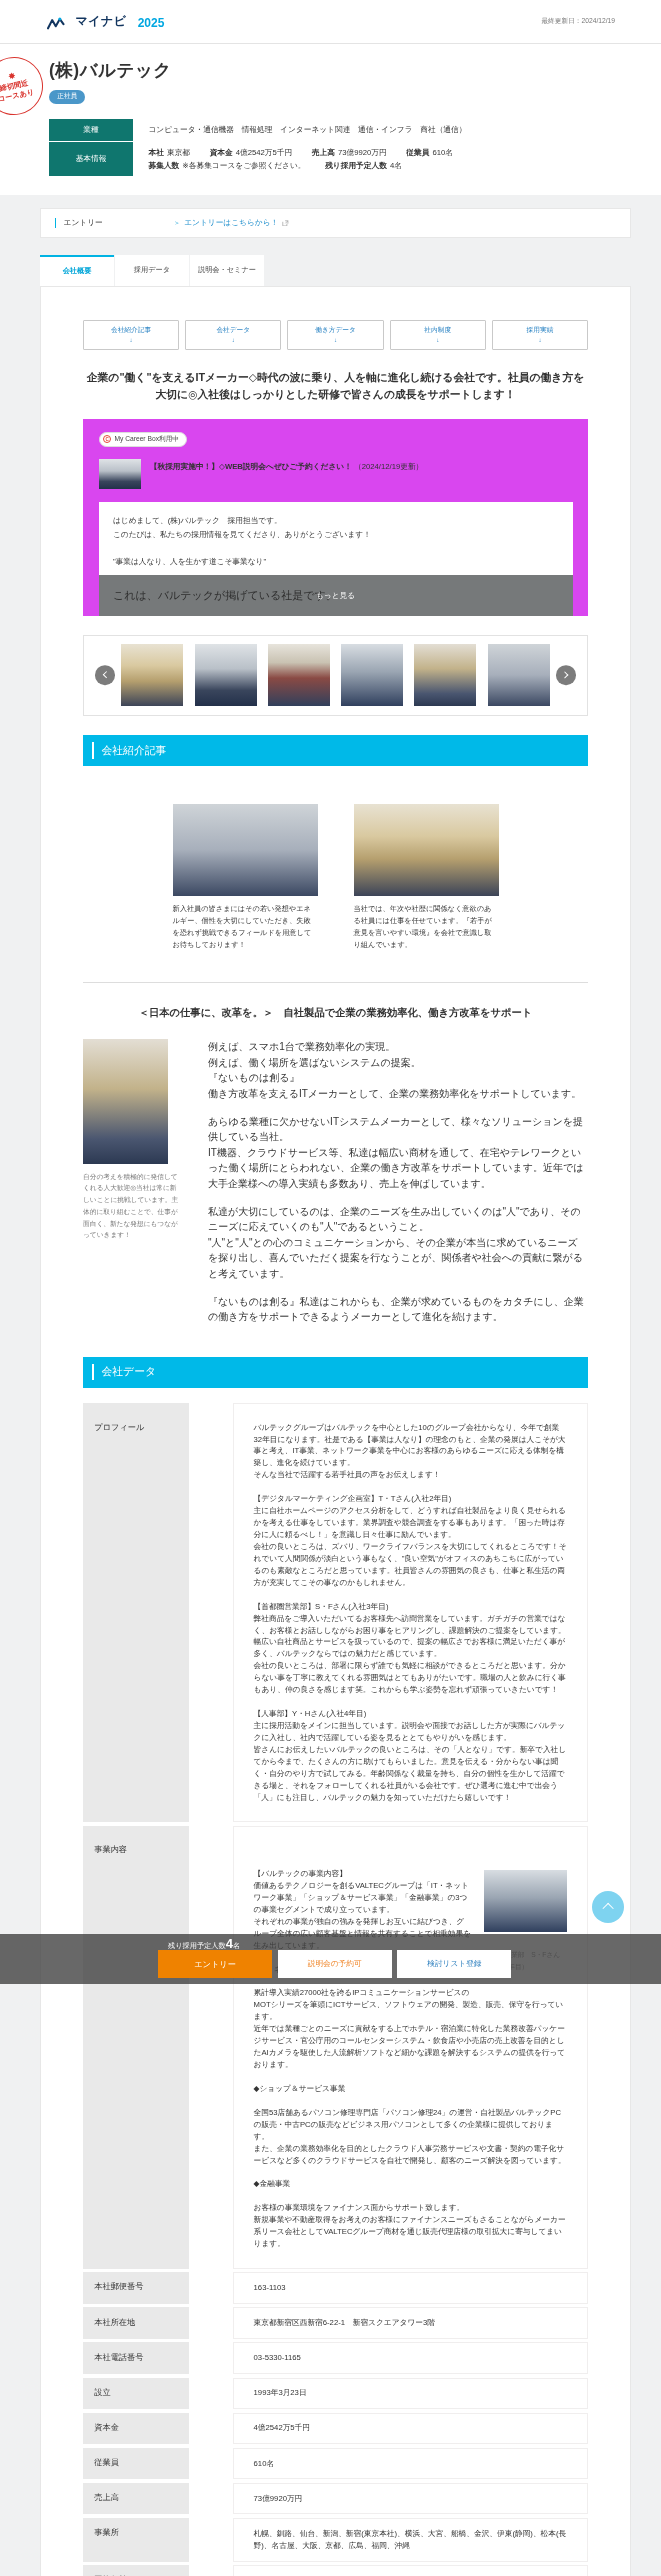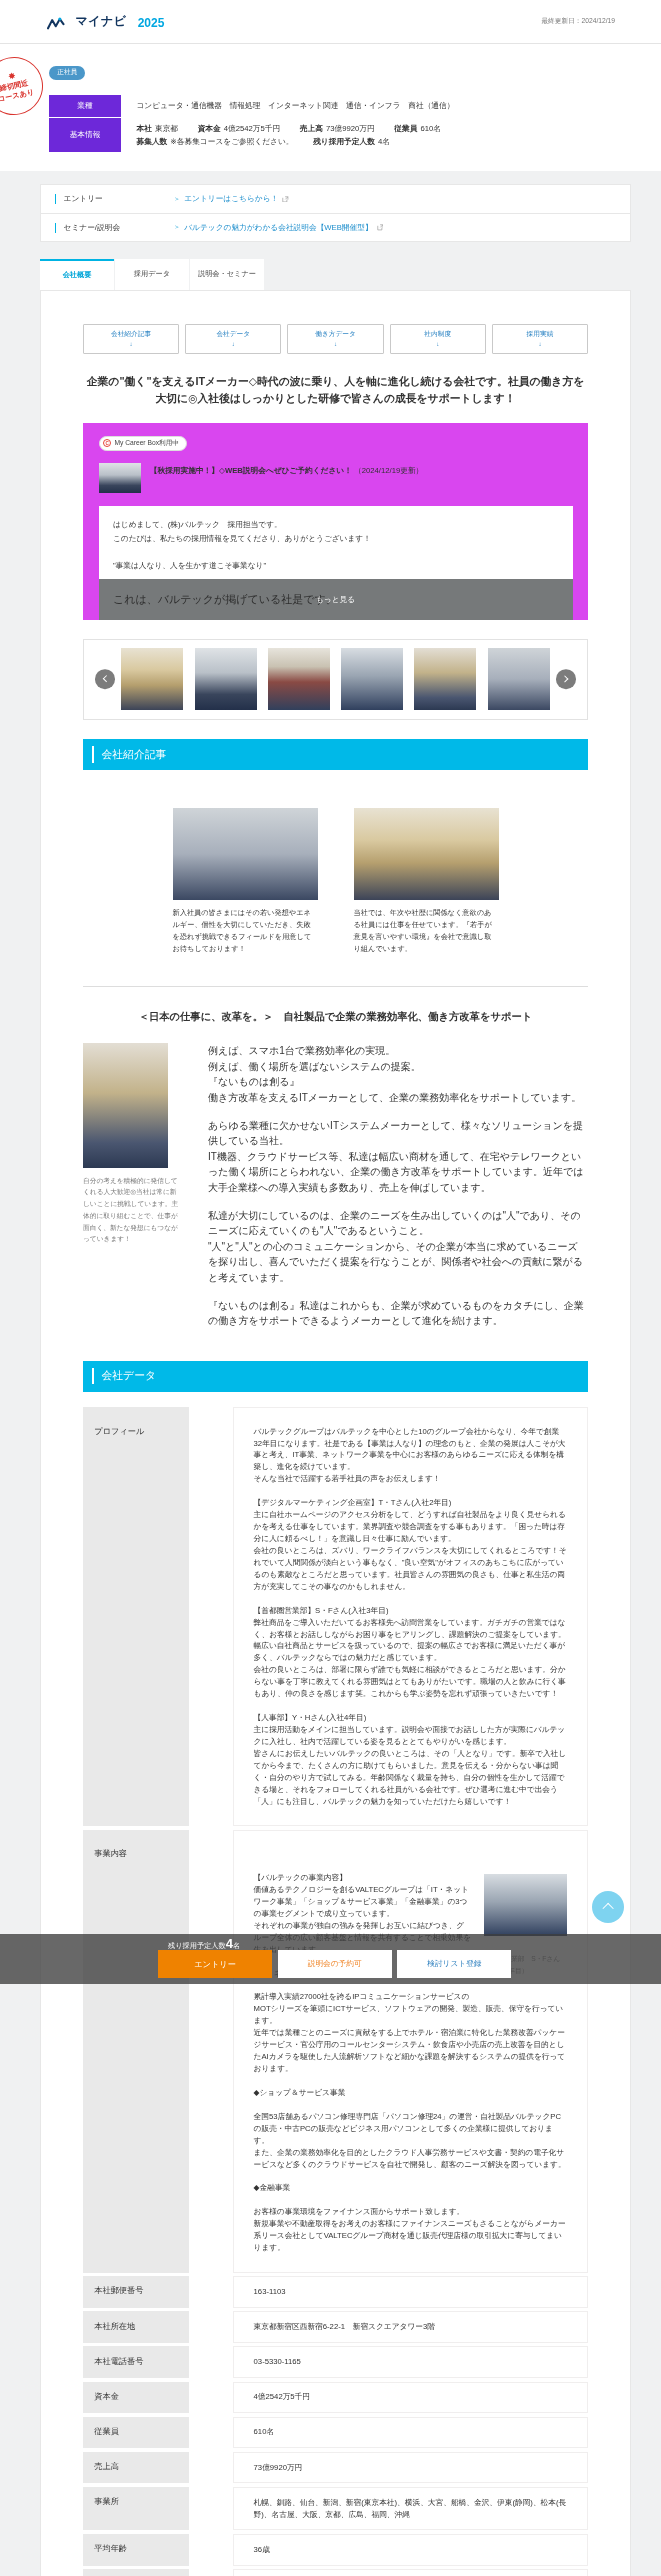--- a/index.html
+++ b/index.html
@@ -24,21 +24,21 @@
     display:flex; flex-direction:column; align-items:center; justify-content:center;
     color:#d9342e; background:#fff; z-index:2; }
   .stamp-spark { font-size:9.3px; line-height:1; }
   .stamp-line { font-size:7.2px; font-weight:bold; line-height:1.35; }
   .hero-inner { padding:0 49px; }
   .company-title { font-size:17.5px; font-weight:bold; color:#333; letter-spacing:0.5px; }
   .emp-badge { display:inline-block; margin-top:7.2px; background:#4a97c9; color:#fff;
     font-size:6.7px; padding:2.6px 8.2px; border-radius:7.2px; }
   .info-table { margin-top:15.5px; width:565px; }
   .info-row { display:flex; margin-bottom:1px; }
-  .info-label { width:72px; background:#6d28d9; color:#fff; font-size:7.7px;
+  .info-label { width:84px; background:#0f766e; color:#fff; font-size:7.7px;
     display:flex; align-items:center; justify-content:center; }
   .info-row1 .info-label { min-height:21.6px; }
   .info-row2 .info-label { min-height:33px; }
   .info-content { flex:1; padding:4.1px 0 4.1px 15.5px; font-size:7.7px; display:flex;
     flex-direction:column; justify-content:center; }
   .info-pairs { display:flex; flex-wrap:wrap; gap:3.1px 19.6px; line-height:1.7; }
   .info-pairs b { font-weight:bold; margin-right:3.1px; }
   
   .entry-card { width:591px; margin:13.4px 0 0 40px; background:#fff; border:0.5px solid #e7e7e7; }
   .entry-row { display:flex; align-items:center; height:28px; padding-left:14.4px; }
@@ -161,20 +161,21 @@
     <span class="last-updated">最終更新日：2024/12/19</span>
   </header>
 
   <section class="hero">
     <div class="stamp">
       <span class="stamp-spark">✸</span>
       <span class="stamp-line">締切間近</span>
       <span class="stamp-line">コースあり</span>
     </div>
     <div class="hero-inner">
+      <h1 class="company-title">(株)バルテック</h1>
       <span class="emp-badge">正社員</span>
 
       <div class="info-table">
         <div class="info-row info-row1">
           <div class="info-label">業種</div>
           <div class="info-content">コンピュータ・通信機器　情報処理　インターネット関連　通信・インフラ　商社（通信）</div>
         </div>
         <div class="info-row info-row2">
           <div class="info-label">基本情報</div>
           <div class="info-content">
@@ -193,32 +194,20 @@
       </div>
     </div>
   </section>
 
   <div class="entry-card">
     <div class="entry-row">
       <div class="entry-label">エントリー</div>
       <a class="entry-link">
         <span class="chev">＞</span>
         <span>エントリーはこちらから！</span>
-        <svg class="ext-ico" viewBox="0 0 13 13">
-            <path d="M1.5 3.5v8h8V7" fill="none" stroke="#999" stroke-width="1.3"></path>
-            <path d="M6 1.5h5.5V7" fill="none" stroke="#999" stroke-width="1.3"></path>
-            <path d="M11.5 1.5 6.5 6.5" stroke="#999" stroke-width="1.3"></path>
-          </svg>
-      </a>
-    </div>
-    <div class="entry-row">
-      <div class="entry-label">セミナー/説明会</div>
-      <a class="entry-link">
-        <span class="chev">＞</span>
-        <span>バルテックの魅力がわかる会社説明会【WEB開催型】</span>
         <svg class="ext-ico" viewBox="0 0 13 13">
             <path d="M1.5 3.5v8h8V7" fill="none" stroke="#999" stroke-width="1.3"></path>
             <path d="M6 1.5h5.5V7" fill="none" stroke="#999" stroke-width="1.3"></path>
             <path d="M11.5 1.5 6.5 6.5" stroke="#999" stroke-width="1.3"></path>
           </svg>
       </a>
     </div>
   </div>
 
   <div class="tabs">
@@ -390,20 +379,24 @@
       </div>
       <div class="dt-row">
         <div class="dt-label">本社所在地</div>
         <div class="dt-content">東京都新宿区西新宿6-22-1　新宿スクエアタワー3階</div>
       </div>
       <div class="dt-row">
         <div class="dt-label">本社電話番号</div>
         <div class="dt-content">03-5330-1165</div>
       </div>
       <div class="dt-row">
+        <div class="dt-label">設立</div>
+        <div class="dt-content">1993年3月23日</div>
+      </div>
+      <div class="dt-row">
         <div class="dt-label">資本金</div>
         <div class="dt-content">4億2542万5千円</div>
       </div>
       <div class="dt-row">
         <div class="dt-label">従業員</div>
         <div class="dt-content">610名</div>
       </div>
       <div class="dt-row">
         <div class="dt-label">売上高</div>
         <div class="dt-content">73億9920万円</div>

